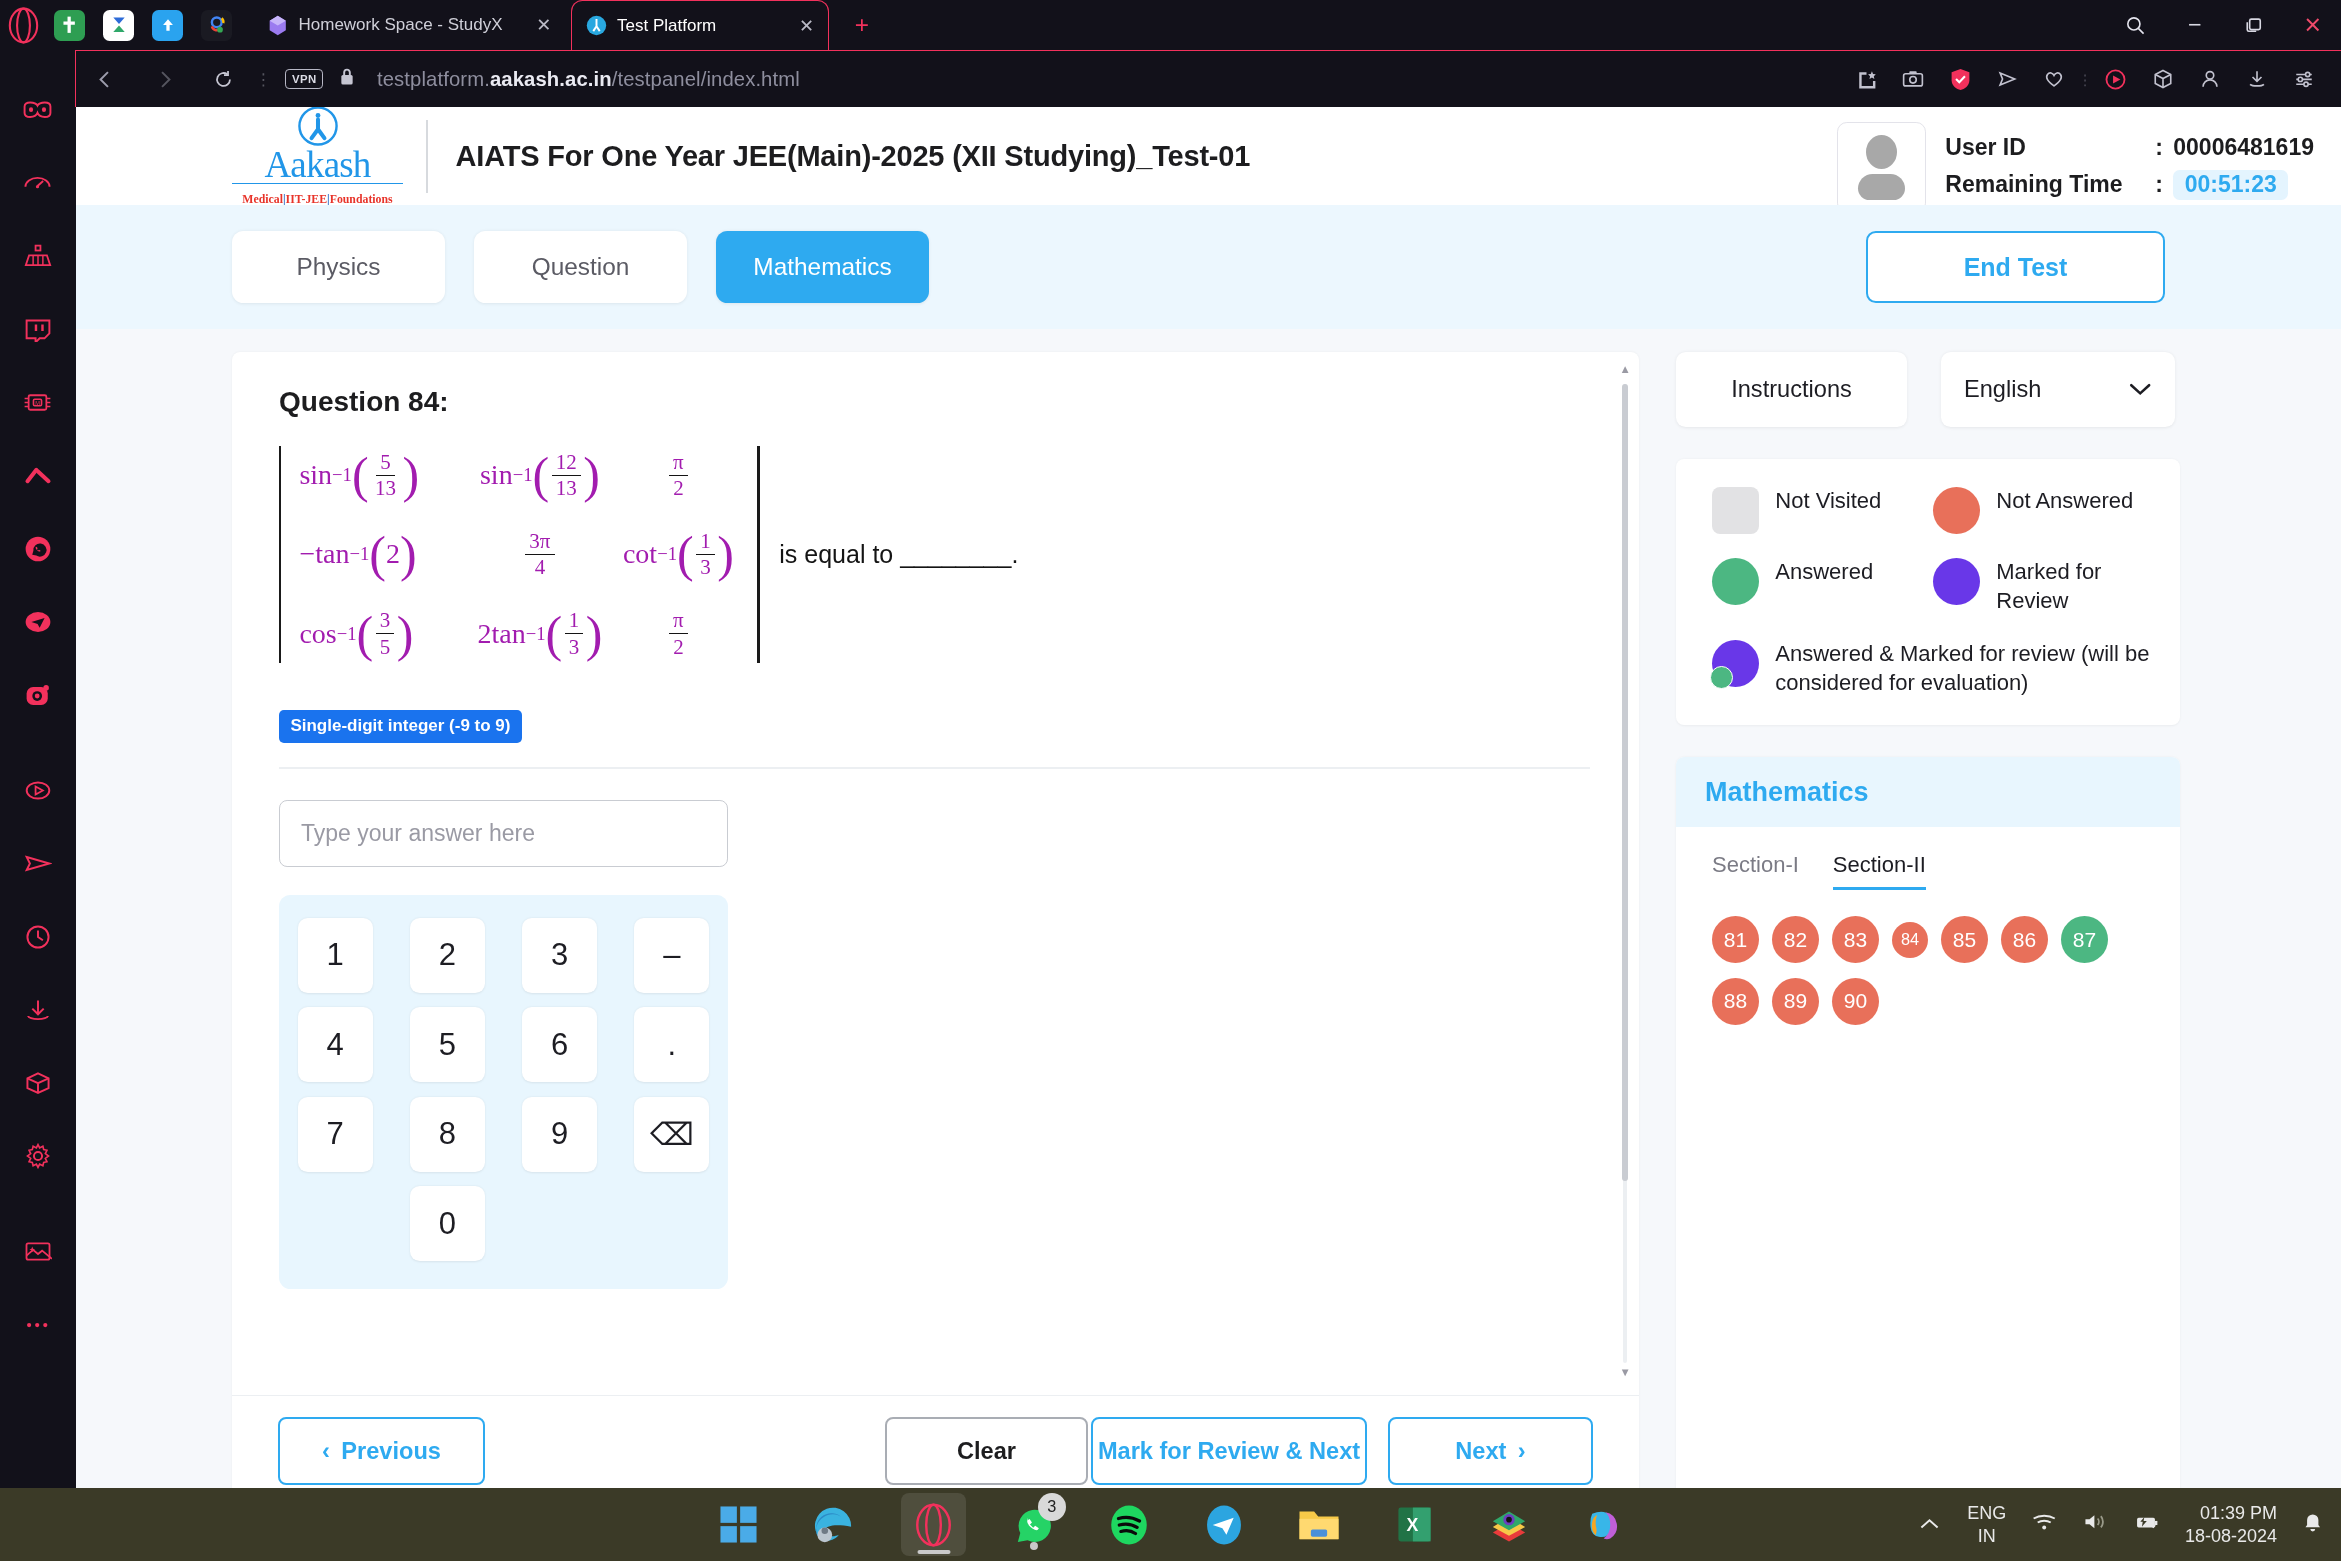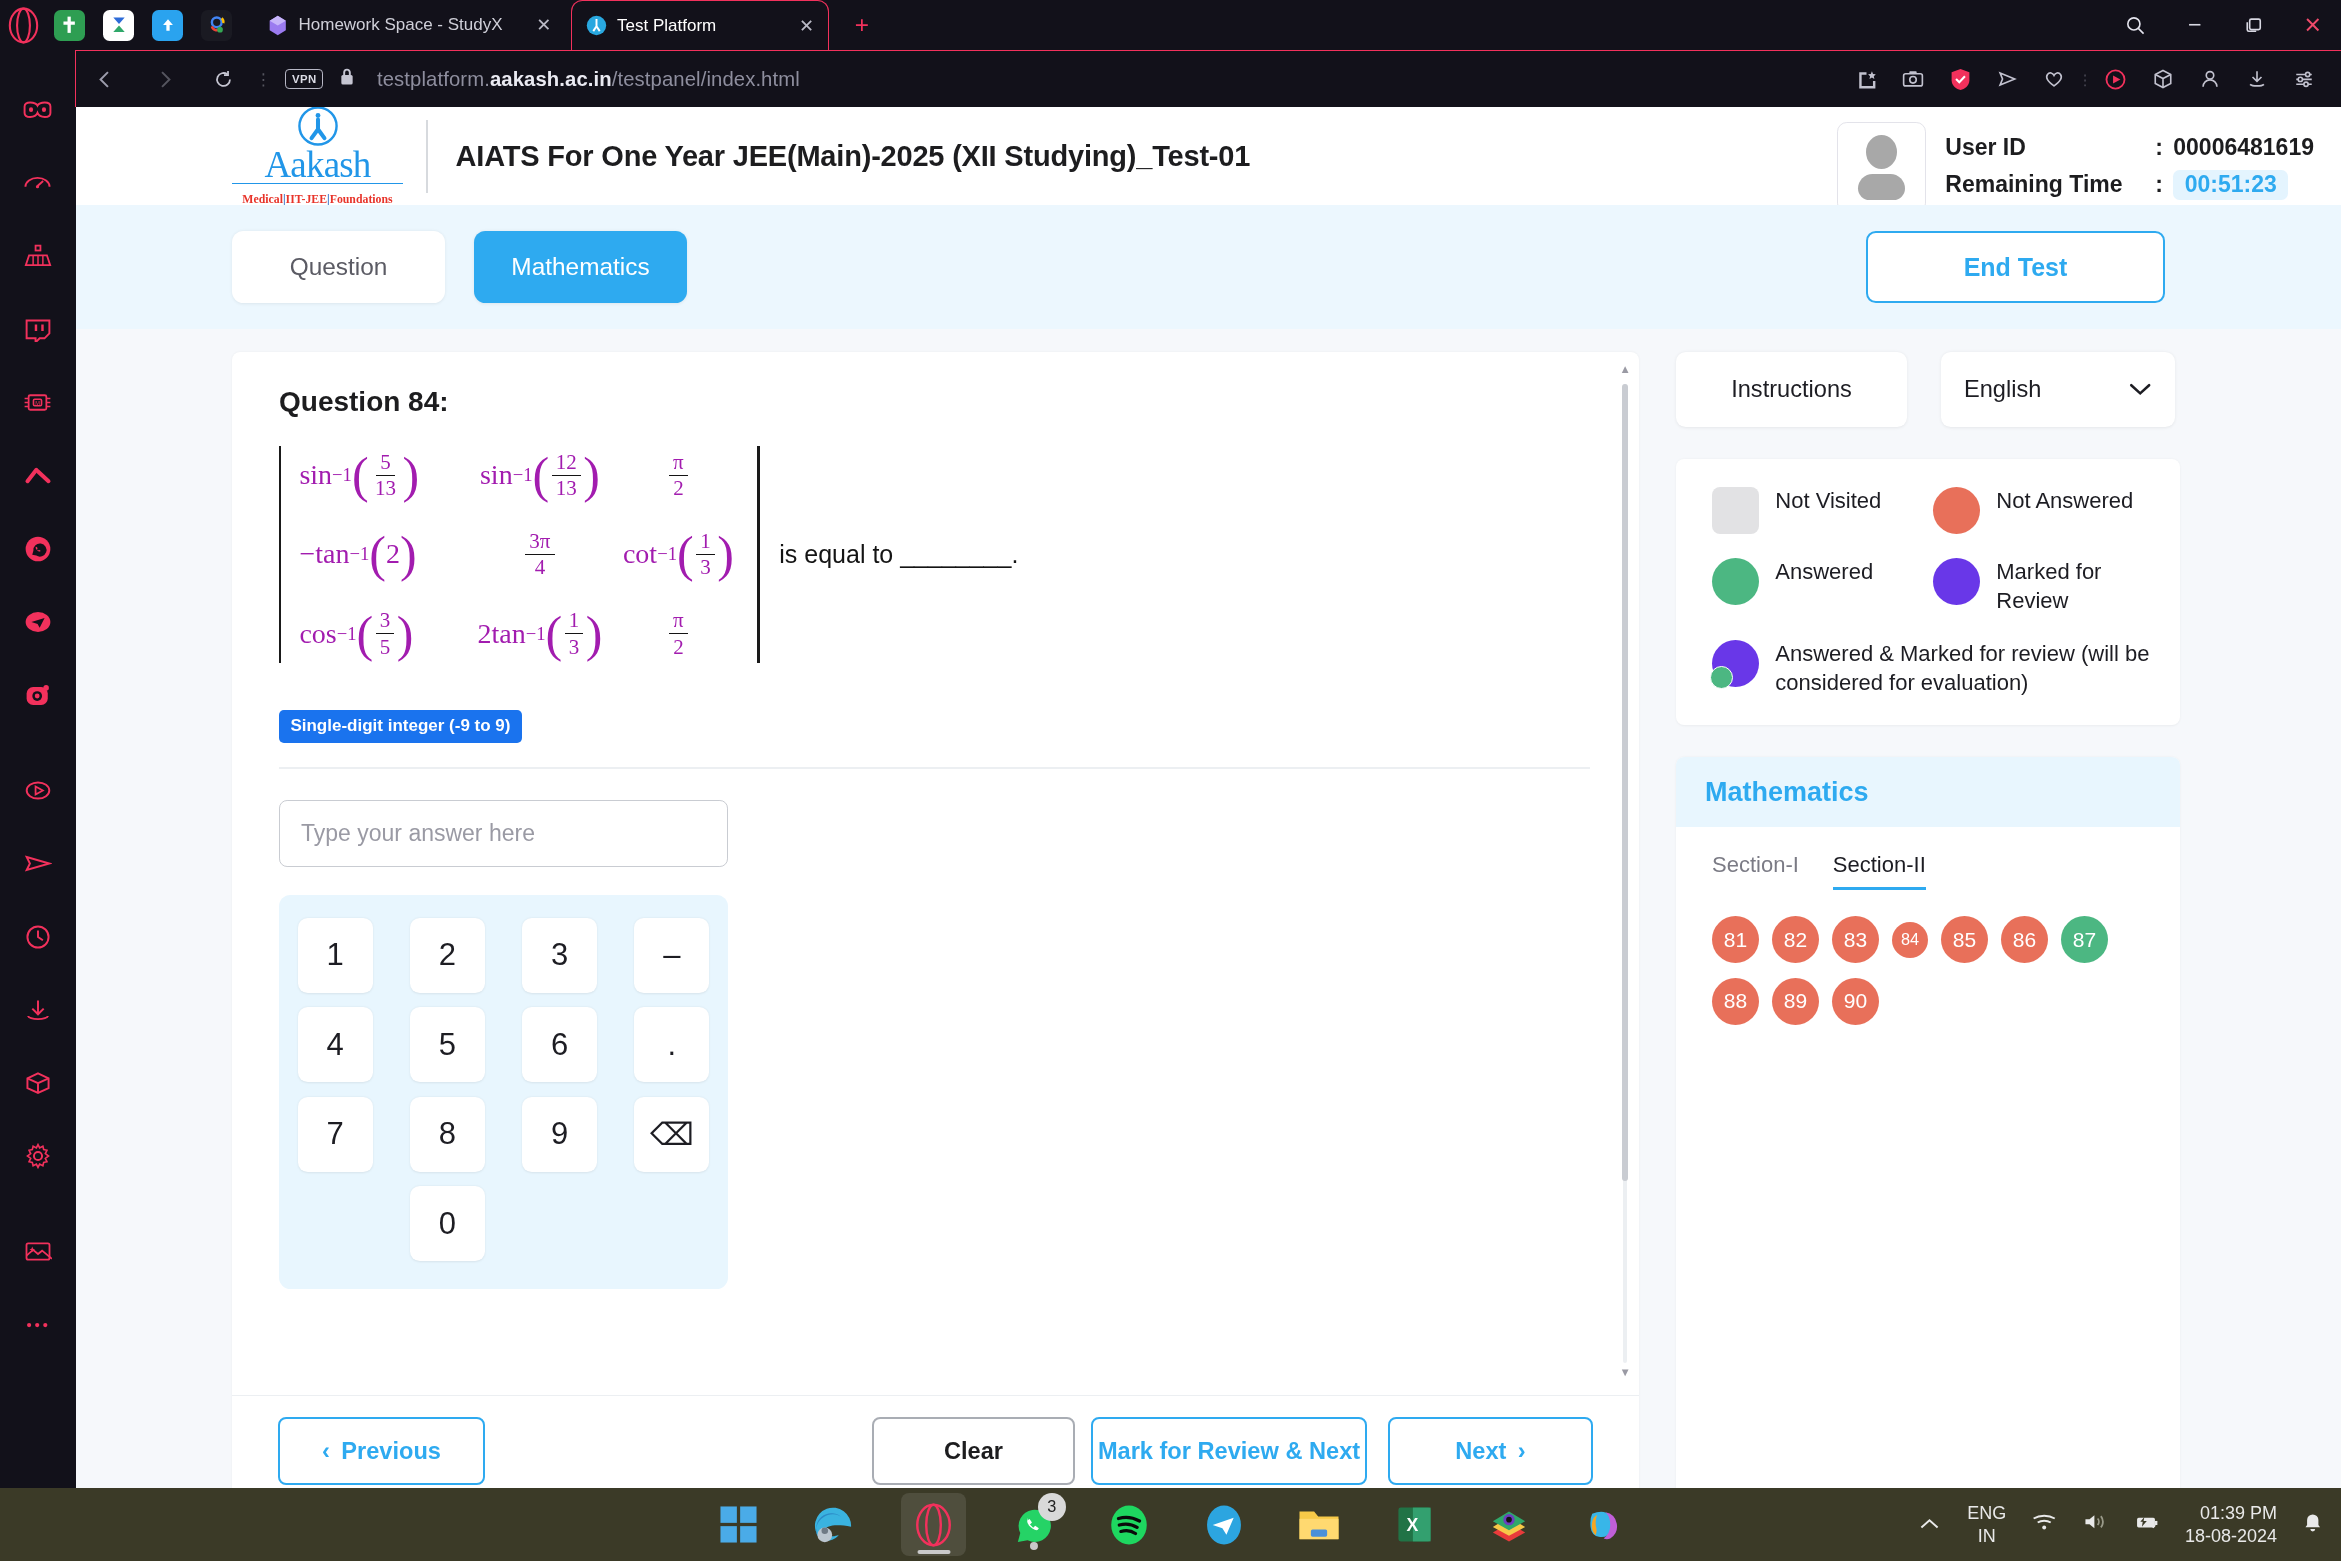--- a/index.html
+++ b/index.html
@@ -169,21 +169,21 @@
   .qsb .arw { position:absolute; left:0; width:11.4px; height: 18px; color:#9a9aa4; font-size: 11.4px; text-align:center; }
   .qsb .arw.up { top:0; } .qsb .arw.dn { bottom:0; }
 
   .qfooter { height: 111px; border-top: 1.6px solid #eceff2; display:flex; align-items:center; padding: 0 46px; }
   .btn {
     height: 68px; border-radius: 8.1px; display:flex; align-items:center; justify-content:center;
     font-size: 23.6px; font-weight:700; gap: 11.4px; background:#fff;
   }
   .btn.prev { width: 207px; border:2.4px solid #2eaaf0; color:#2eaaf0; }
   .btn.clear { width: 203px; border:2.4px solid #a9adb4; color:#1d1d1f; margin-left:auto; }
-  .btn.mark { width: 276px; border:2.4px solid #2eaaf0; color:#2eaaf0; margin-left: 16px; }
+  .btn.mark { width: 276px; border:2.4px solid #2eaaf0; color:#2eaaf0; margin-left: 3px; }
   .btn.next { width: 205px; border:2.4px solid #2eaaf0; color:#2eaaf0; margin-left: 21px; }
 
   
   .rightcol { width: 504px; display:flex; flex-direction:column; gap: 32px; }
   .rc-top { display:flex; gap: 34px; }
   .instr-btn { width: 231px; height: 75px; background:#fff; border-radius: 9.8px; display:flex; align-items:center; justify-content:center; font-size: 23.6px; color:#1d1d23; box-shadow:0 0.8px 3.3px rgba(0,0,0,.07); }
   .lang-sel { width: 234px; height: 75px; background:#fff; border-radius: 9.8px; display:flex; align-items:center; justify-content:space-between; padding: 0 23px; font-size: 23.6px; color:#1d1d23; box-shadow:0 0.8px 3.3px rgba(0,0,0,.07); }
 
   .legend { background:#fff; border-radius: 8.1px; padding: 28px 26px 28px 36px; box-shadow:0 0.8px 2.4px rgba(0,0,0,.05); }
   .lg-row { display:flex; align-items:flex-start; margin-bottom: 24.4px; }
@@ -555,20 +555,21 @@
           <div class="user-row">
             <span class="lbl">Remaining Time</span>
             <span class="colon">:</span>
             <span class="timer-chip">00:51:23</span>
           </div>
         </div>
       </div>
     </div>
 
     <div class="subject-bar">
+      <div class="subj-btn">Physics</div>
       <div class="subj-btn">Question</div>
       <div class="subj-btn active">Mathematics</div>
       <div class="end-test">End Test</div>
     </div>
 
     <div class="exam-body">
 
       <div class="qcard">
         <div class="qscroll">
           <div class="qtitle">Question 84:</div>

